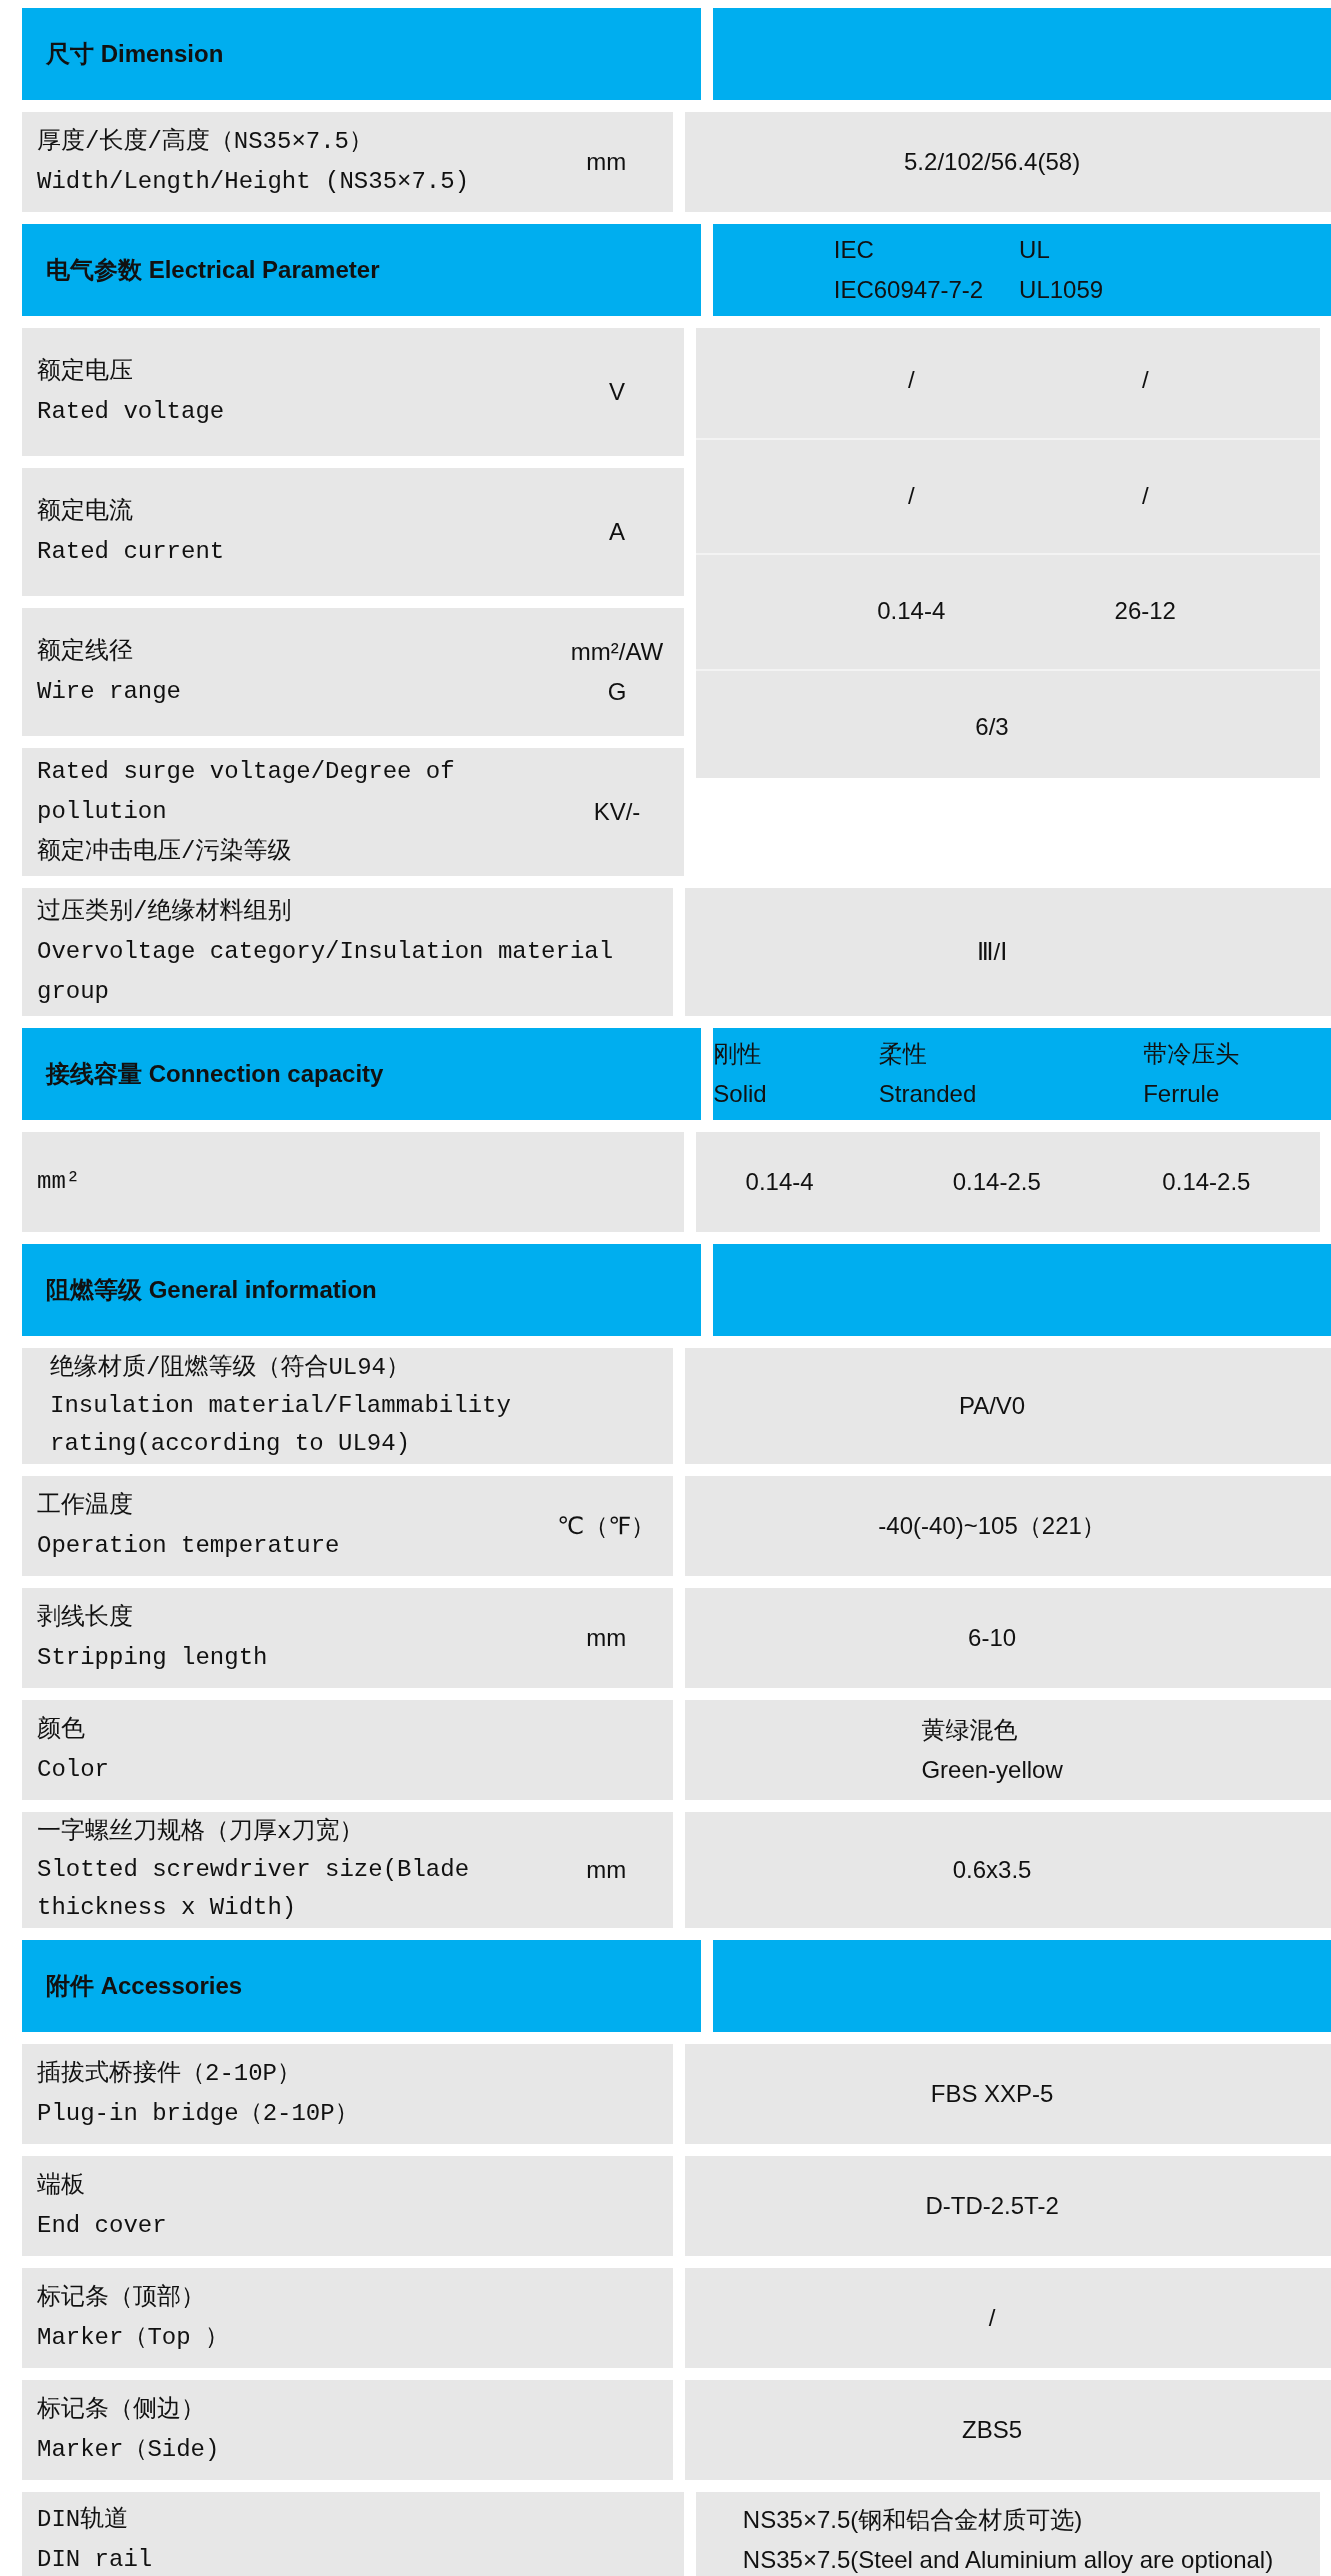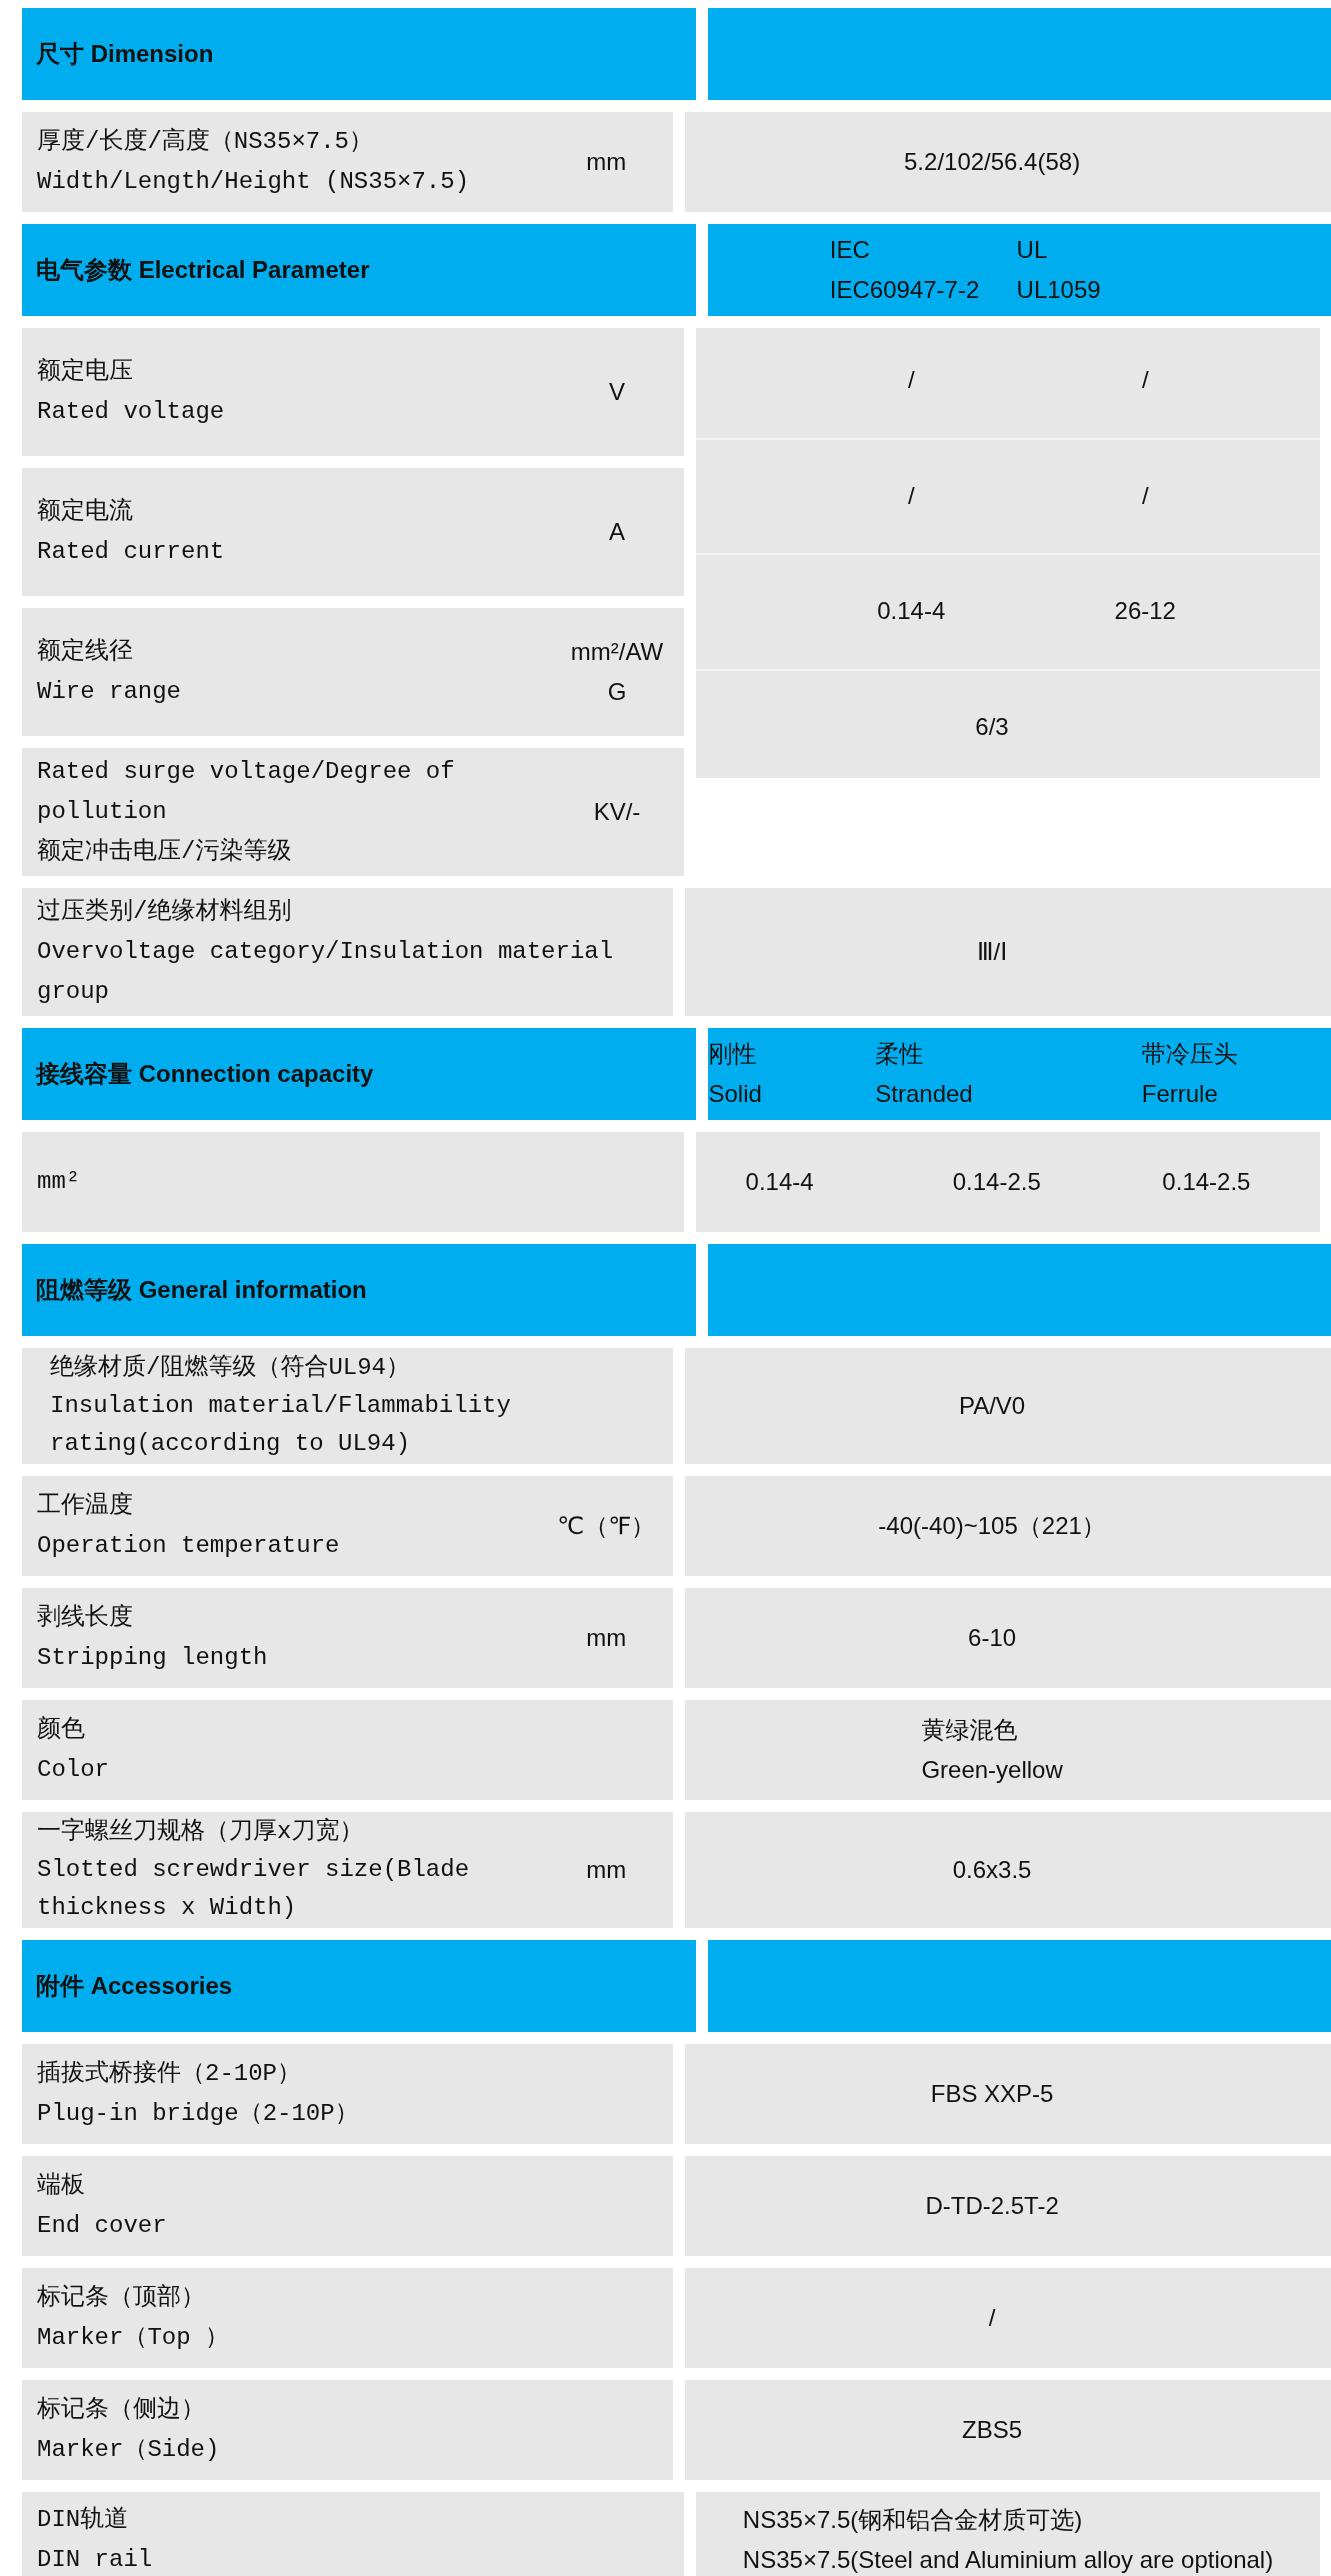--- a/index.html
+++ b/index.html
@@ -13,21 +13,21 @@
   .left{width:662px;display:flex;align-items:center;}
   .right{width:624px;}
   .gray{background:#e7e7e7;}
   .cyan{background:#00aeef;}
   .h92{height:92px;}
   .h100{height:100px;}
   .h104{height:128px;}
   .h116{height:116px;}
   .h96{height:96px;}
   .h105{height:105px;}
-  .htitle{font-weight:bold;padding-left:14px;display:flex;align-items:center;}
+  .htitle{font-weight:bold;padding-left:24px;display:flex;align-items:center;}
   .label{flex:1;padding-left:15px;font-family:Liberation Mono, monospace;}
   .label-narrow{padding-right:55px;line-height:38px;padding-left:28px;}
   .label-sd{padding-right:30px;line-height:38px;}
   .unit{width:106px;margin-right:14px;text-align:center;word-break:break-all;}
   .vcenter{display:flex;align-items:center;justify-content:center;text-align:center;}
   .val-single{padding-right:32px;}
   .cols{display:flex;align-items:center;height:100%;}
   .c2-sp1{width:19.5%;}
   .c2-a{width:30%;text-align:center;}
   .c2-b{width:45%;text-align:center;}

